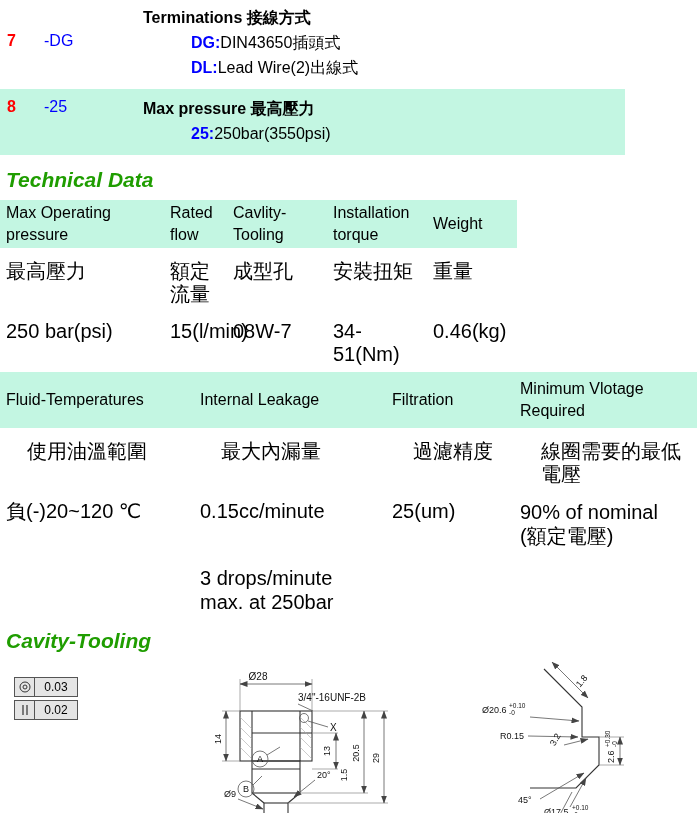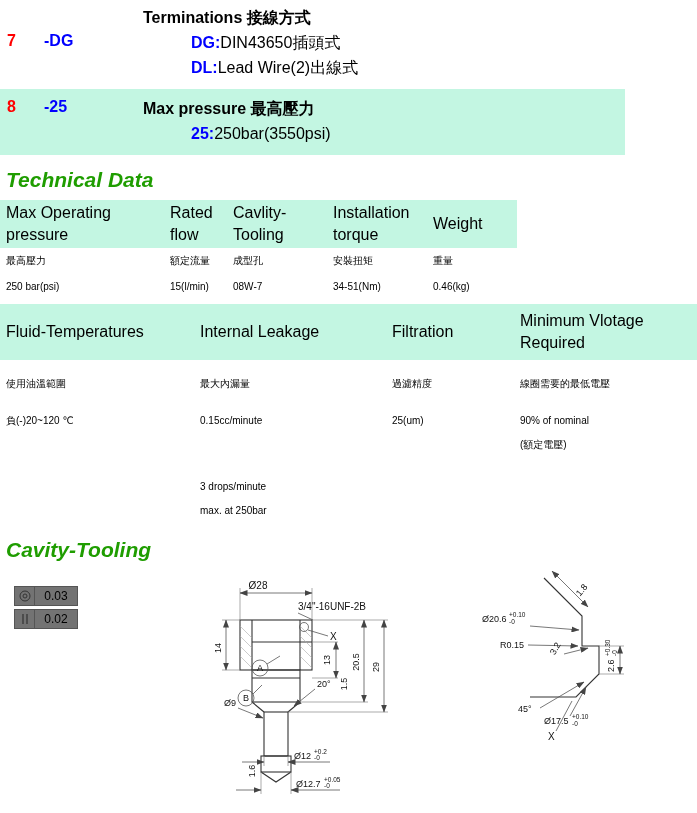--- a/index.html
+++ b/index.html
@@ -8,49 +8,49 @@
     --red:#ff0000;
     --blue:#0000ff;
   }
   html,body{margin:0;padding:0;background:#fff;}
   body{font-family:"Liberation Sans","DejaVu Sans",sans-serif;color:#000;}
   .page{position:relative;width:697px;height:813px;background:#fff;overflow:hidden;}
 
   
   .spec-row{display:flex;align-items:flex-start;}
   .spec-num{width:44px;padding-left:7px;color:var(--red);font-weight:bold;font-size:16px;box-sizing:border-box;}
-  .spec-code{width:99px;color:var(--blue);font-weight:bold;font-size:16px;}
+  .spec-code{width:99px;color:var(--blue);font-weight:normal;font-size:16px;}
   .spec-content{flex:1;}
   .spec-title{font-weight:bold;font-size:16px;line-height:25px;}
   .opt-line{font-size:16px;line-height:25px;}
   .opt-key{color:var(--blue);font-weight:bold;margin-left:48px;}
   .row7{margin-top:5px;}
   .row7 .spec-num,.row7 .spec-code{padding-top:27px;}
   .row8{margin-top:9px;background:var(--mint);width:625px;padding:7px 0 9px 0;}
   .row8 .spec-num,.row8 .spec-code{padding-top:2px;}
 
   
   .sec-heading{color:var(--green);font-weight:bold;font-size:21px;margin:12px 0 7px 6px;line-height:26px;font-style:italic;}
 
   
   .t1{display:grid;grid-template-columns:164px 63px 100px 100px 90px;width:517px;}
   .t2{display:grid;grid-template-columns:194px 192px 128px 183px;width:697px;margin-top:4px;}
   .th{background:var(--mint);display:flex;align-items:center;padding:2px 4px 2px 6px;
       font-size:16px;line-height:22px;min-height:48px;box-sizing:border-box;}
   .t2 .th{min-height:56px;}
-  .td{padding:1px 4px 2px 6px;font-size:10px;line-height:23px;box-sizing:border-box;}
-  .t2 .r1{padding-top:12px;}
+  .td{padding:12px 4px 2px 6px;font-size:20px;line-height:23px;box-sizing:border-box;}
+  .t2 .r1{padding-top:12px;margin-left:21px;}
   .t2 .r2{padding-top:12px;}
   .t2 .r3{padding-top:16px;}
   .cell-line{line-height:24px;}
 
   
   .drawing-area{position:relative;height:262px;margin-top:2px;}
   .tol-frames{position:absolute;left:14px;top:16px;}
-  .tol-frame{display:flex;width:64px;height:20px;border:1px solid #555;background:#737373;
+  .tol-frame{display:flex;width:64px;height:20px;border:1px solid #555;background:#e5e5e5;
              box-sizing:border-box;margin-bottom:3px;align-items:center;}
   .tol-sym{width:20px;height:100%;border-right:1px solid #555;display:flex;align-items:center;justify-content:center;box-sizing:border-box;}
   .tol-val{flex:1;text-align:center;font-size:12px;}
   .main-view{position:absolute;left:180px;top:0;}
   .detail-view{position:absolute;left:472px;top:0;}
   .ol{stroke:#333;stroke-width:1.1;fill:none;}
   .dl{stroke:#555;stroke-width:0.8;fill:none;}
   .el{stroke:#888;stroke-width:0.7;fill:none;}
   .hl{stroke:#aaa;stroke-width:0.6;fill:none;}
   .dim-text{font-family:"Liberation Sans",sans-serif;font-size:9px;fill:#111;}

